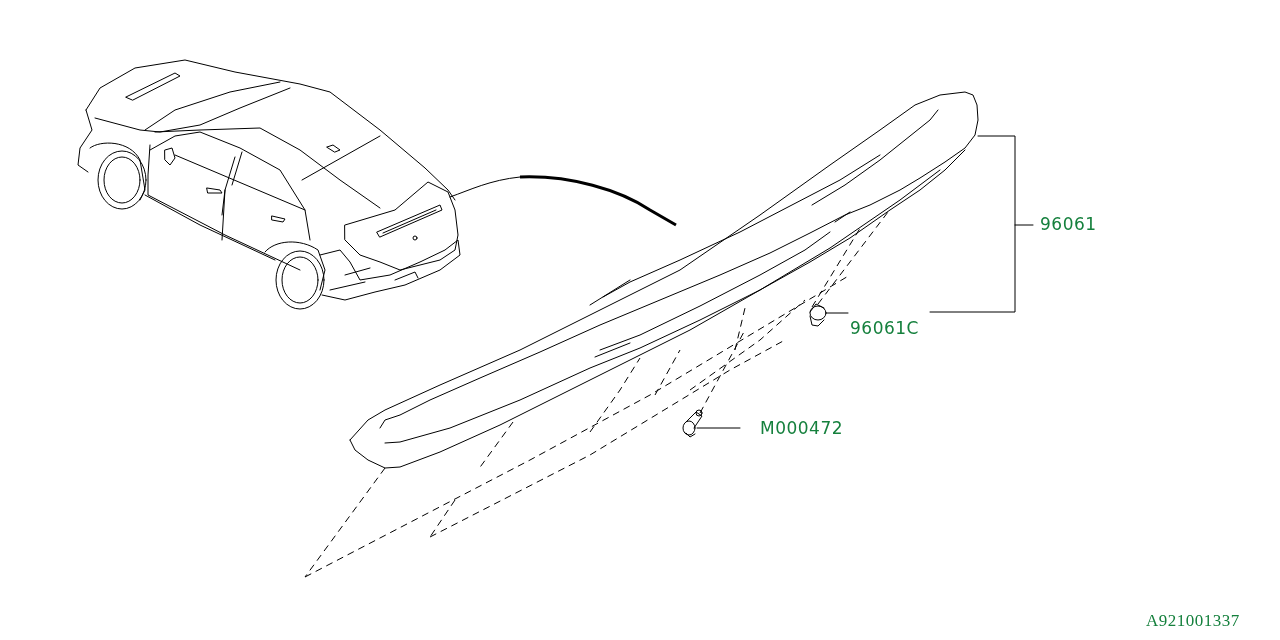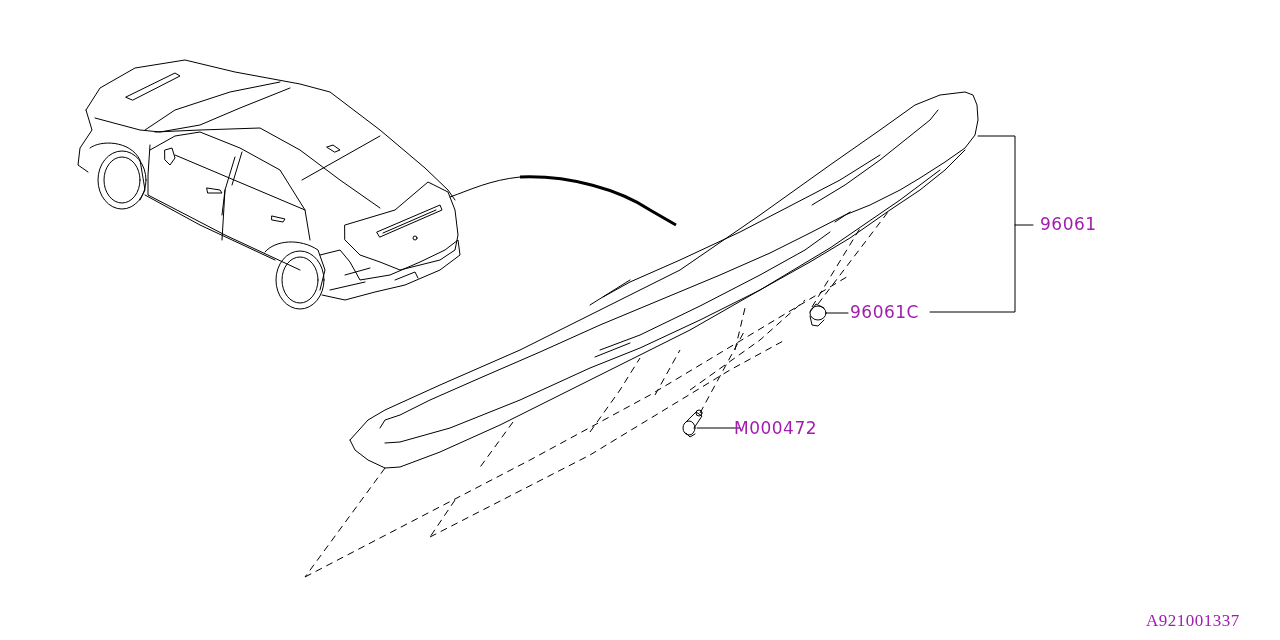--- a/index.html
+++ b/index.html
@@ -5,21 +5,21 @@
     html, body { margin: 0; padding: 0; background: #ffffff; }
     body { width: 1280px; height: 640px; position: relative; overflow: hidden; }
     #diagram { position: absolute; left: 0; top: 0; width: 1280px; height: 640px; }
     .ln { fill: none; stroke: #000; stroke-width: 1; stroke-linejoin: round; stroke-linecap: round; }
     .dash { fill: none; stroke: #000; stroke-width: 1; stroke-dasharray: 7 5; }
     .thick { fill: none; stroke: #000; stroke-linecap: butt; }
     .label {
       position: absolute;
       font-family: "DejaVu Sans", sans-serif;
       font-size: 17px;
-      color: #a21caf;
+      color: #15803d;
       letter-spacing: 0.5px;
       line-height: 1;
       white-space: nowrap;
     }
   </style>
 </head>
 <body>
 
 <svg id="diagram" viewBox="0 0 1280 640" xmlns="http://www.w3.org/2000/svg">
 
@@ -124,15 +124,15 @@
 
   <g>
     <path class="ln" d="M978,136 L1015,136 L1015,312 L930,312"></path>
     <path class="ln" d="M1015,225 L1033,225"></path>
     <path class="ln" d="M826,313 L848,313"></path>
     <path class="ln" d="M697,428 L740,428"></path>
   </g>
 </svg>
 
 <div class="label" style="left:1040px; top:216px;">96061</div>
-<div class="label" style="left:850px; top:304px;">96061C</div>
-<div class="label" style="left:734px; top:420px;">M000472</div>
+<div class="label" style="left:850px; top:320px;">96061C</div>
+<div class="label" style="left:760px; top:420px;">M000472</div>
 <div class="label" style="left:1146px; top:612px;font-family:Liberation Serif, serif;">A921001337</div>
 
 </body></html>

